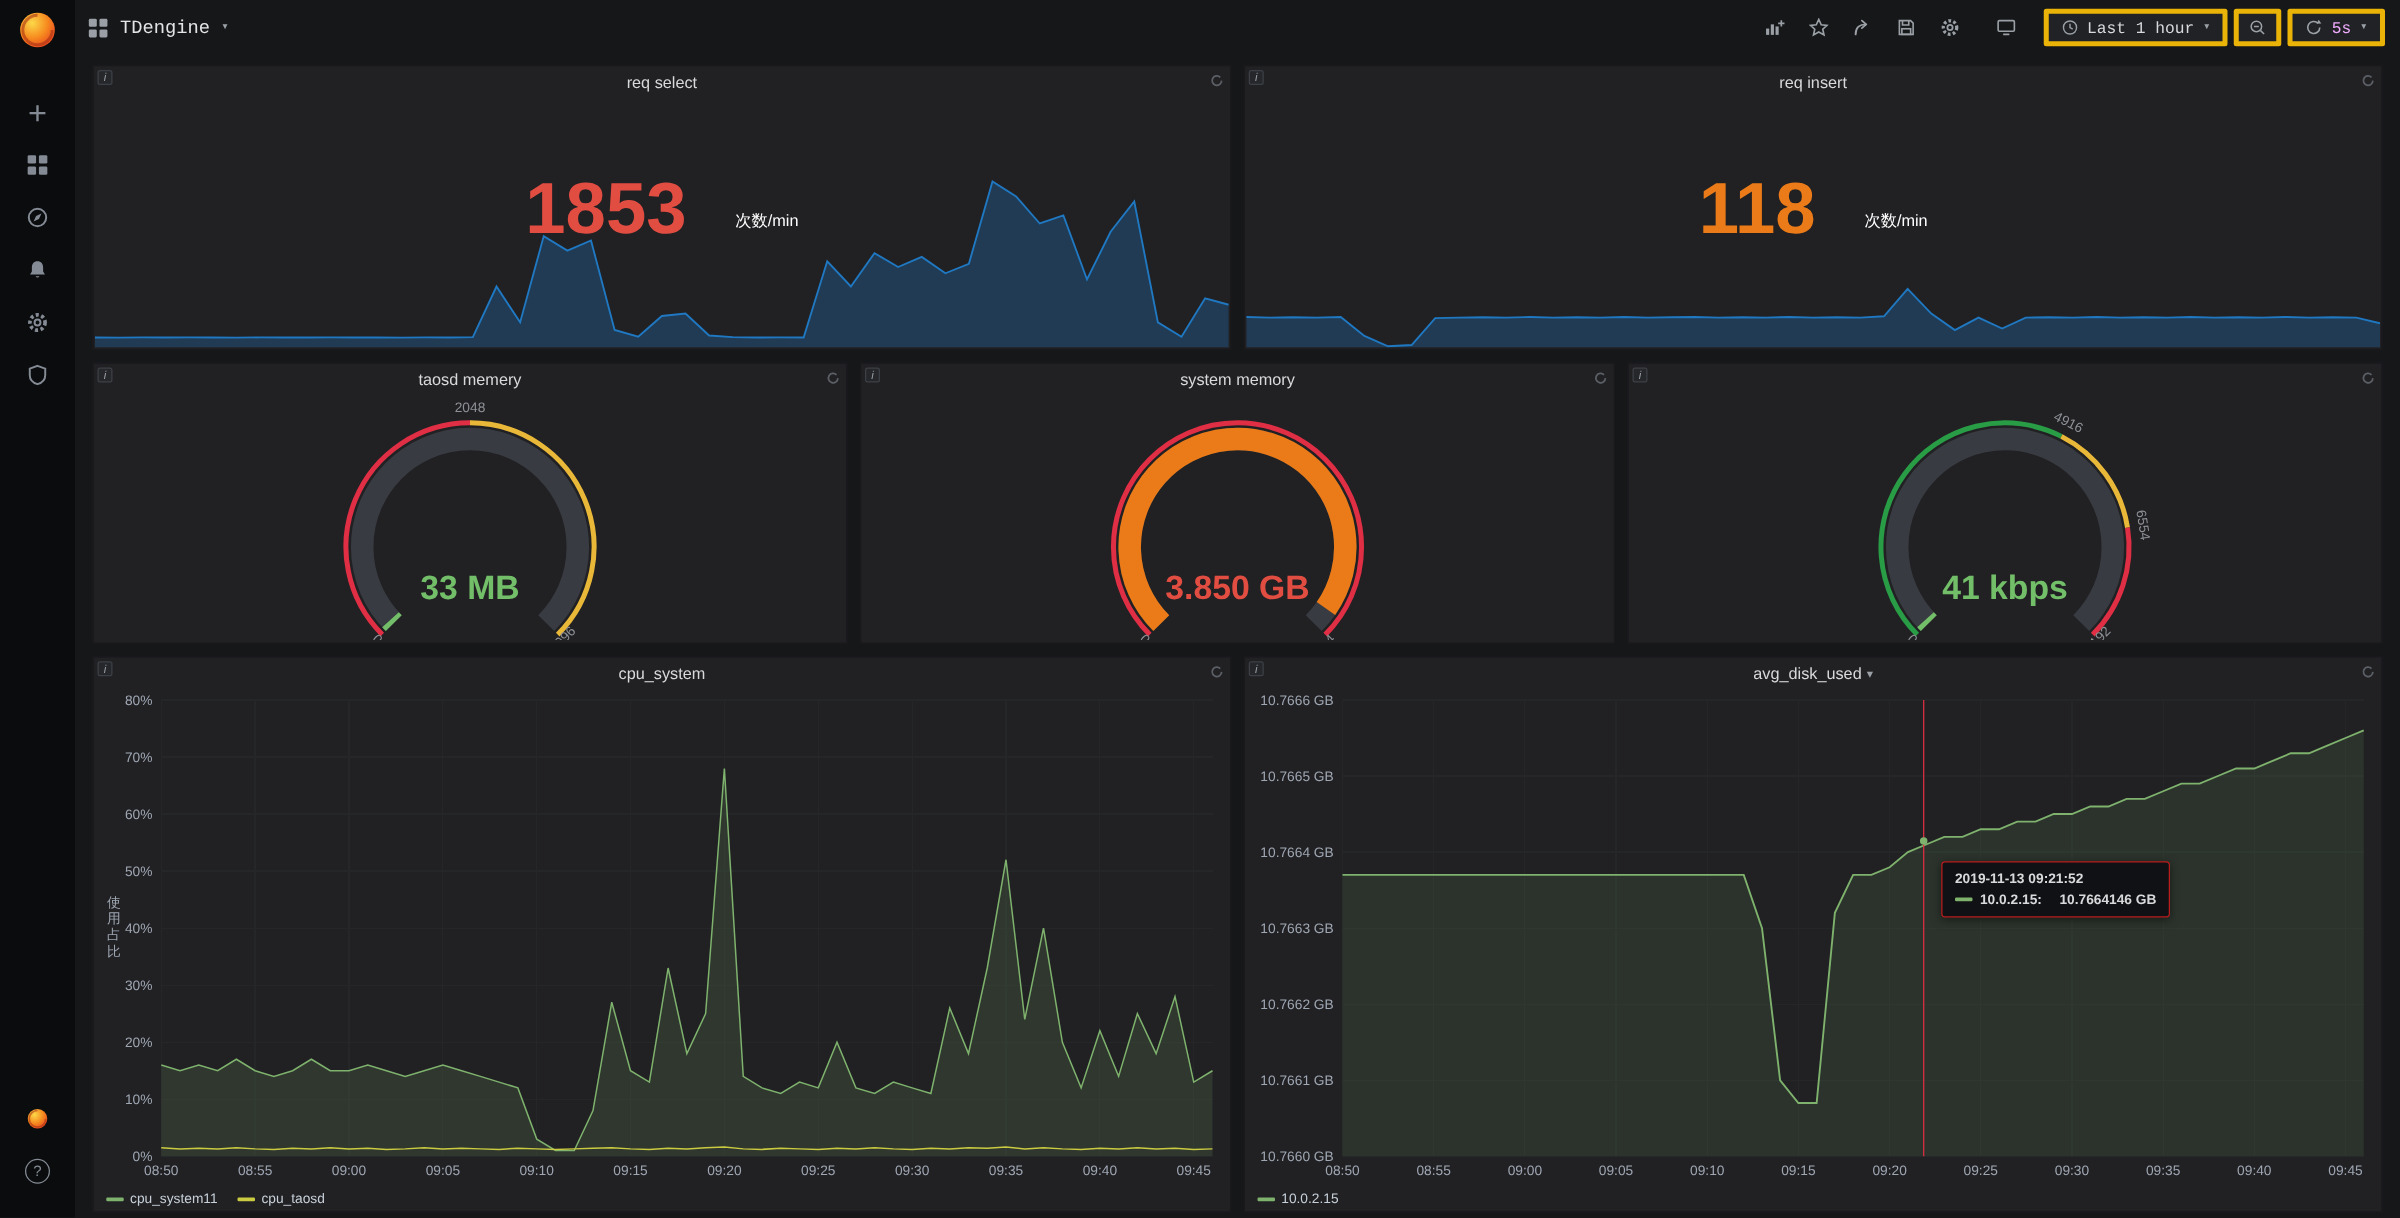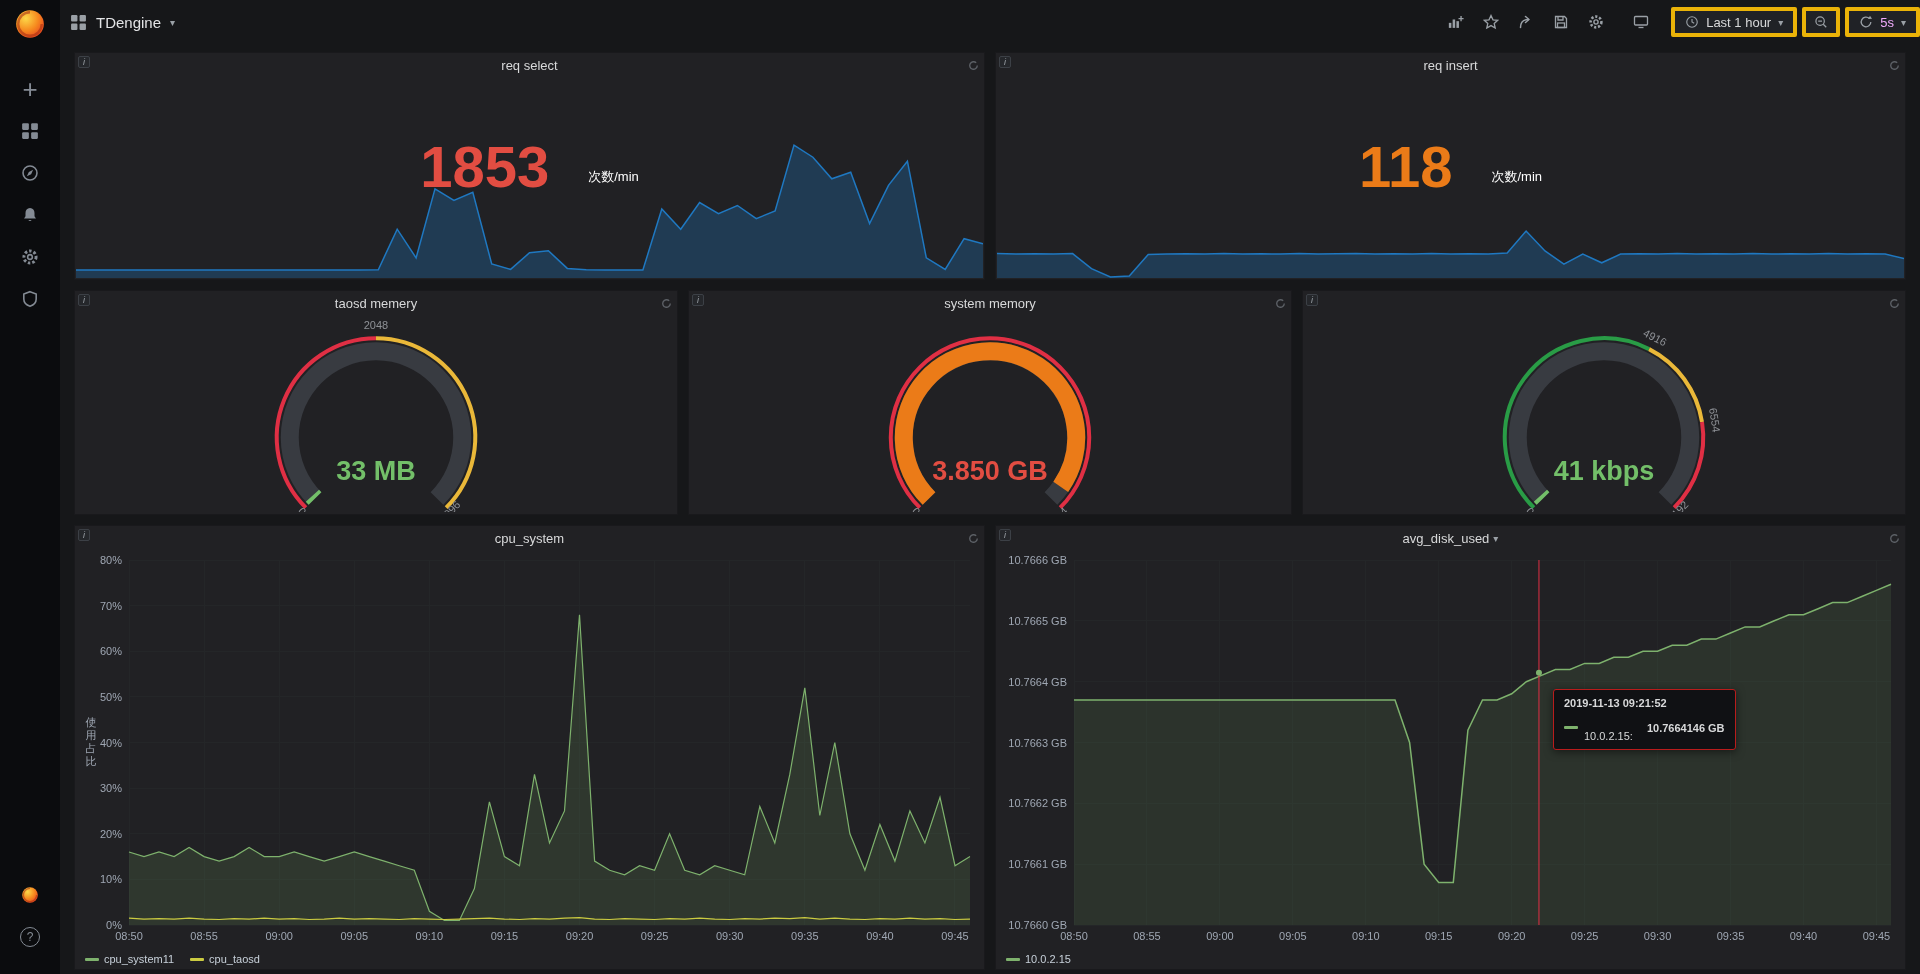--- a/index.html
+++ b/index.html
@@ -26,21 +26,21 @@
   .plus-glyph { font-size:26px; font-weight:300; line-height:1; }
   .spacer { flex:1; }
   .help-circle {
     width:20px; height:20px; border:1.5px solid #848b94; border-radius:50%;
     display:flex; align-items:center; justify-content:center;
     font-size:12px; color:#848b94;
   }
 
   
   .main { flex:1; display:flex; flex-direction:column; min-width:0; }
-  .topnav { height:44px; display:flex; align-items:center; padding:0 0 0 10px; }
+  .topnav { height:44px; display:flex; align-items:center; padding:0 12px 0 10px;font-family:Liberation Mono, monospace; }
   .nav-left { display:flex; align-items:center; gap:9px; cursor:pointer; }
   .grid-btn { color:#9aa0a6; display:flex; }
   .grid-btn svg { width:17px; height:17px; }
   .dash-title { font-size:15px; color:#e3e4e6; }
   .caret { font-size:10px; color:#9aa0a6; }
   .nav-right { margin-left:auto; display:flex; align-items:center; gap:5px; }
   .iconbtn {
     background:none; border:none; color:#9aa0a6; padding:4px 7px;
     cursor:pointer; display:flex; align-items:center;
   }
@@ -100,21 +100,21 @@
   .legend-item { display:flex; align-items:center; gap:5px; cursor:pointer; }
   .swatch { display:inline-block; width:14px; height:3px; border-radius:1px; background:#888; }
 
   .chart-tooltip {
     position:absolute; z-index:5; background:#101114; border:1px solid #b91c1c;
     border-radius:3px; padding:7px 10px; font-size:11px; color:#d8d9da;
     white-space:nowrap; box-shadow:0 2px 8px rgba(0,0,0,.5);
   }
   .chart-tooltip .tt-time { font-weight:700; margin-bottom:5px; }
   .tt-row { display:flex; align-items:center; gap:6px; }
-  .tt-name { font-weight:400;margin-top:16px; }
+  .tt-name { font-weight:700; }
   .tt-val { font-weight:700; margin-left:8px; }
 
   svg text { font-family:"Liberation Sans", sans-serif; }
 </style>
 </head>
 <body>
 
 <div class="app">
 
   <aside class="sidebar">

